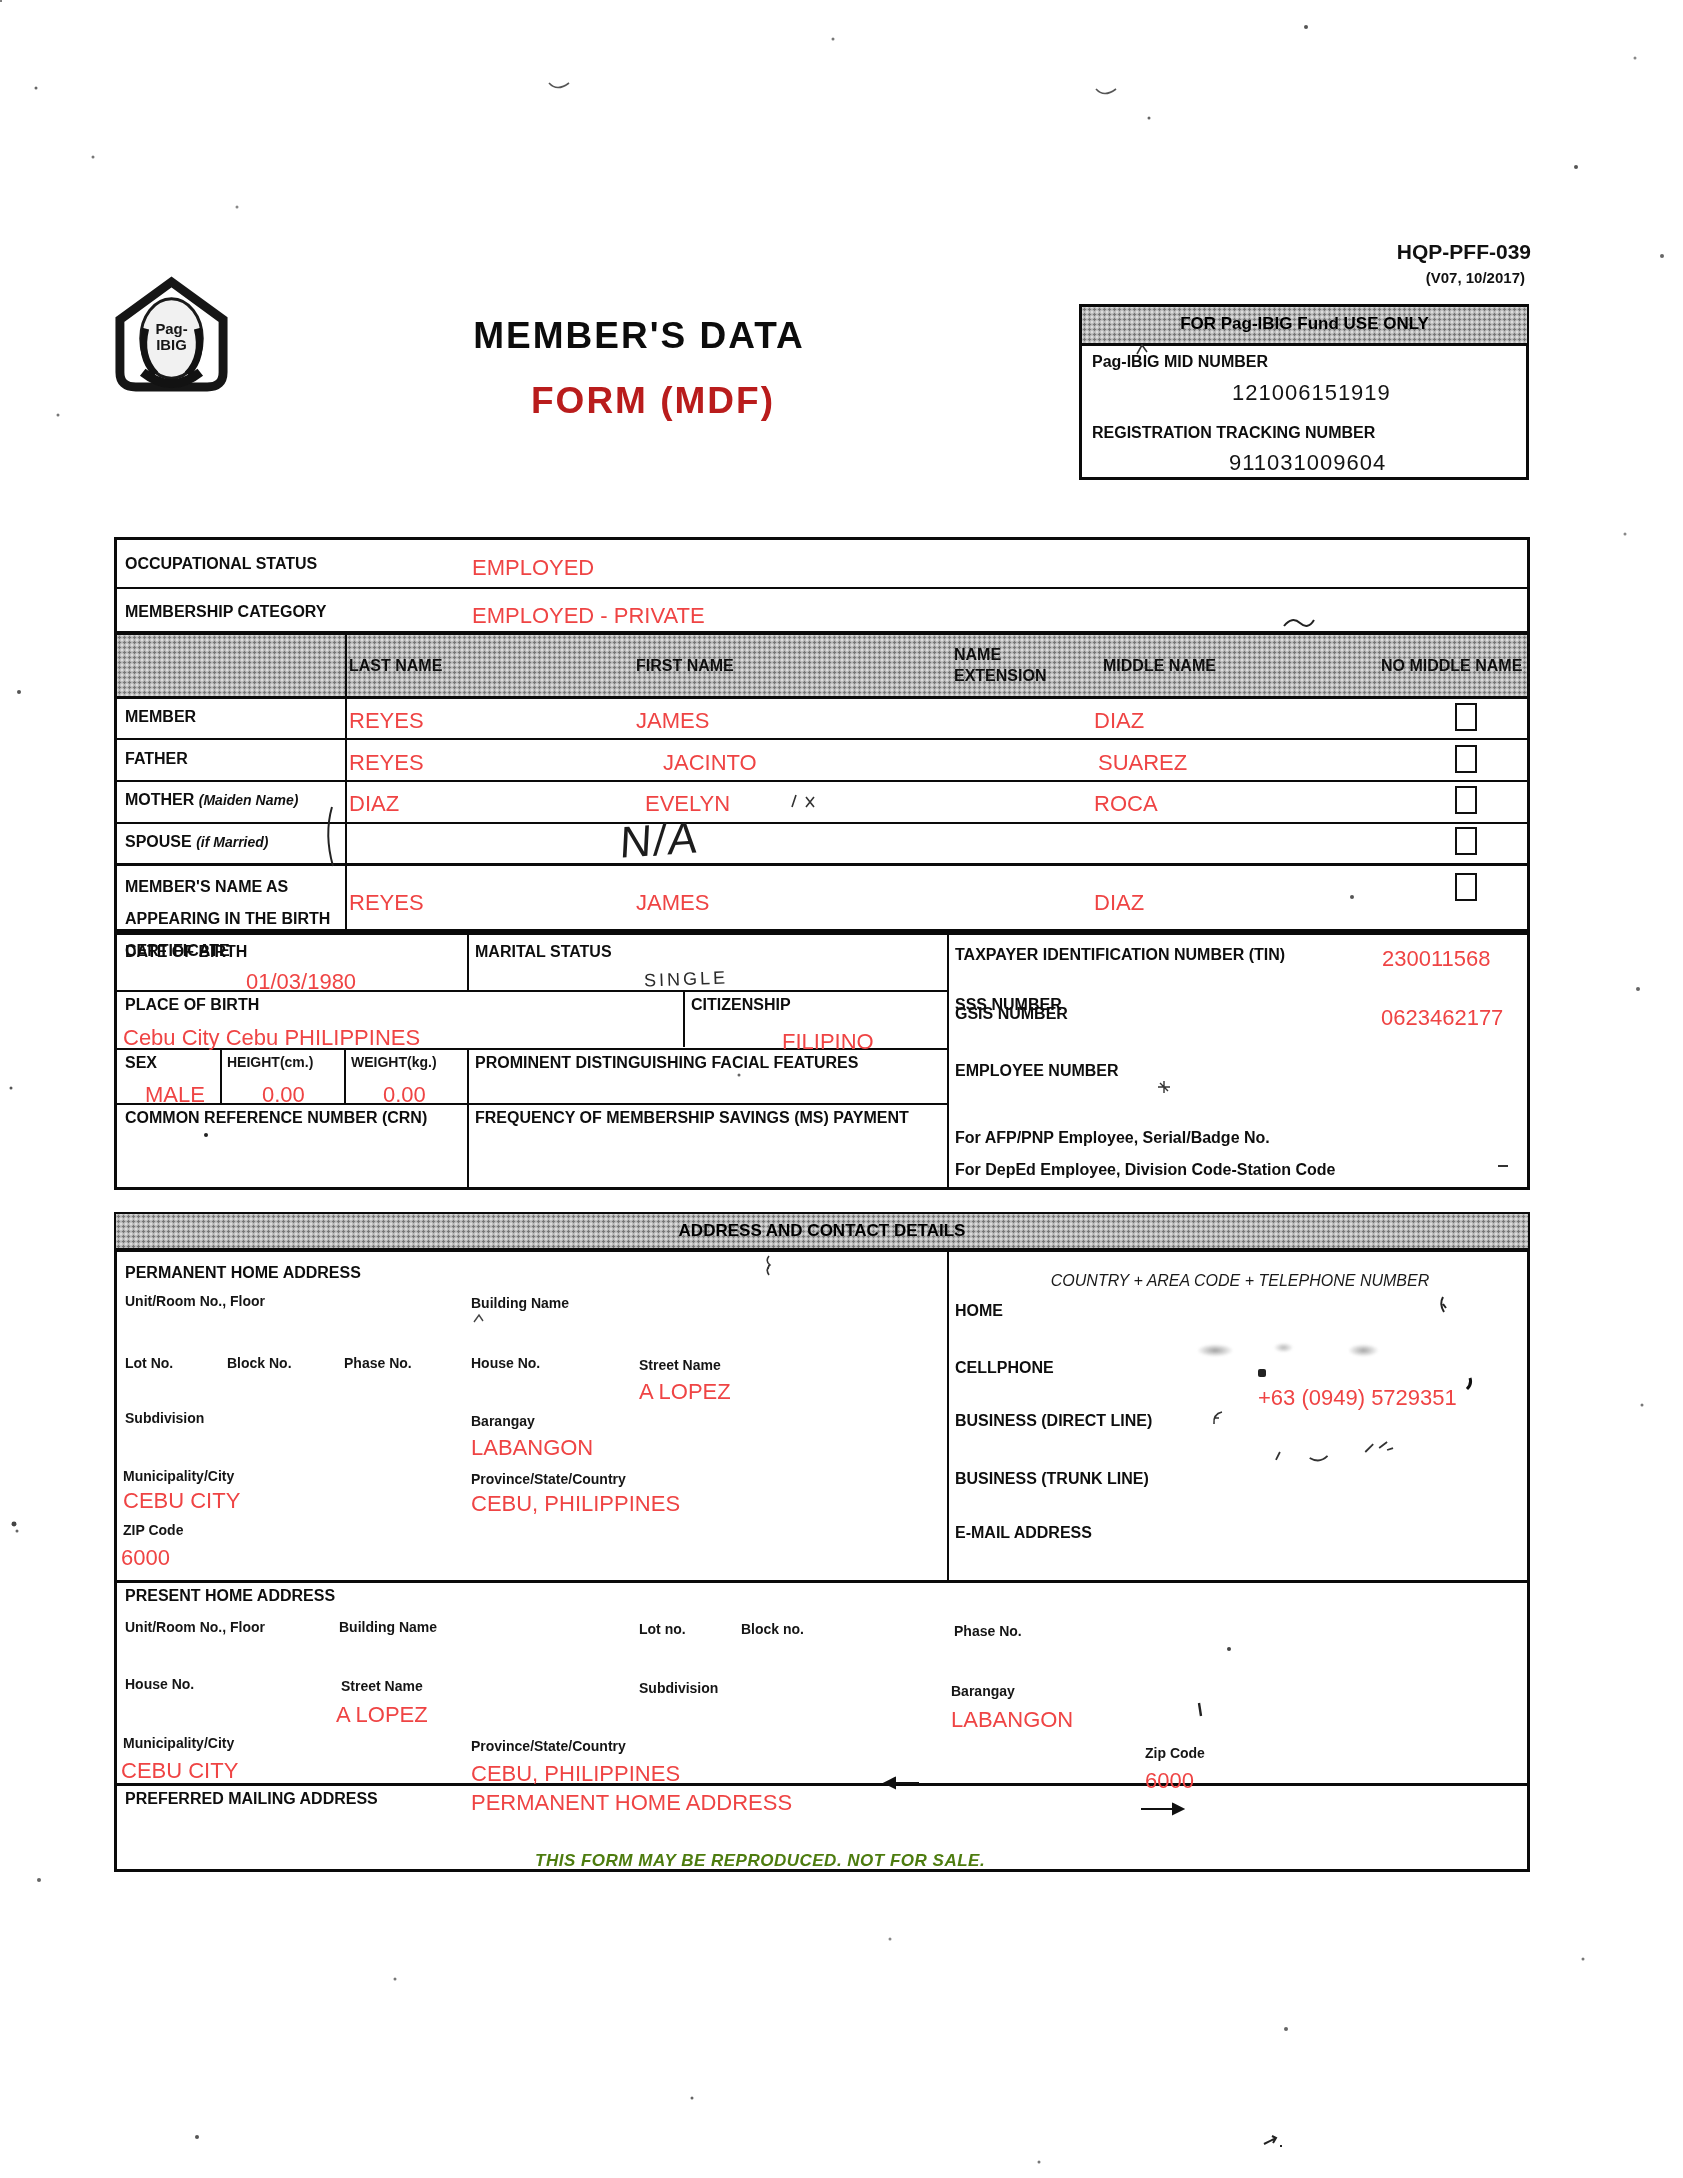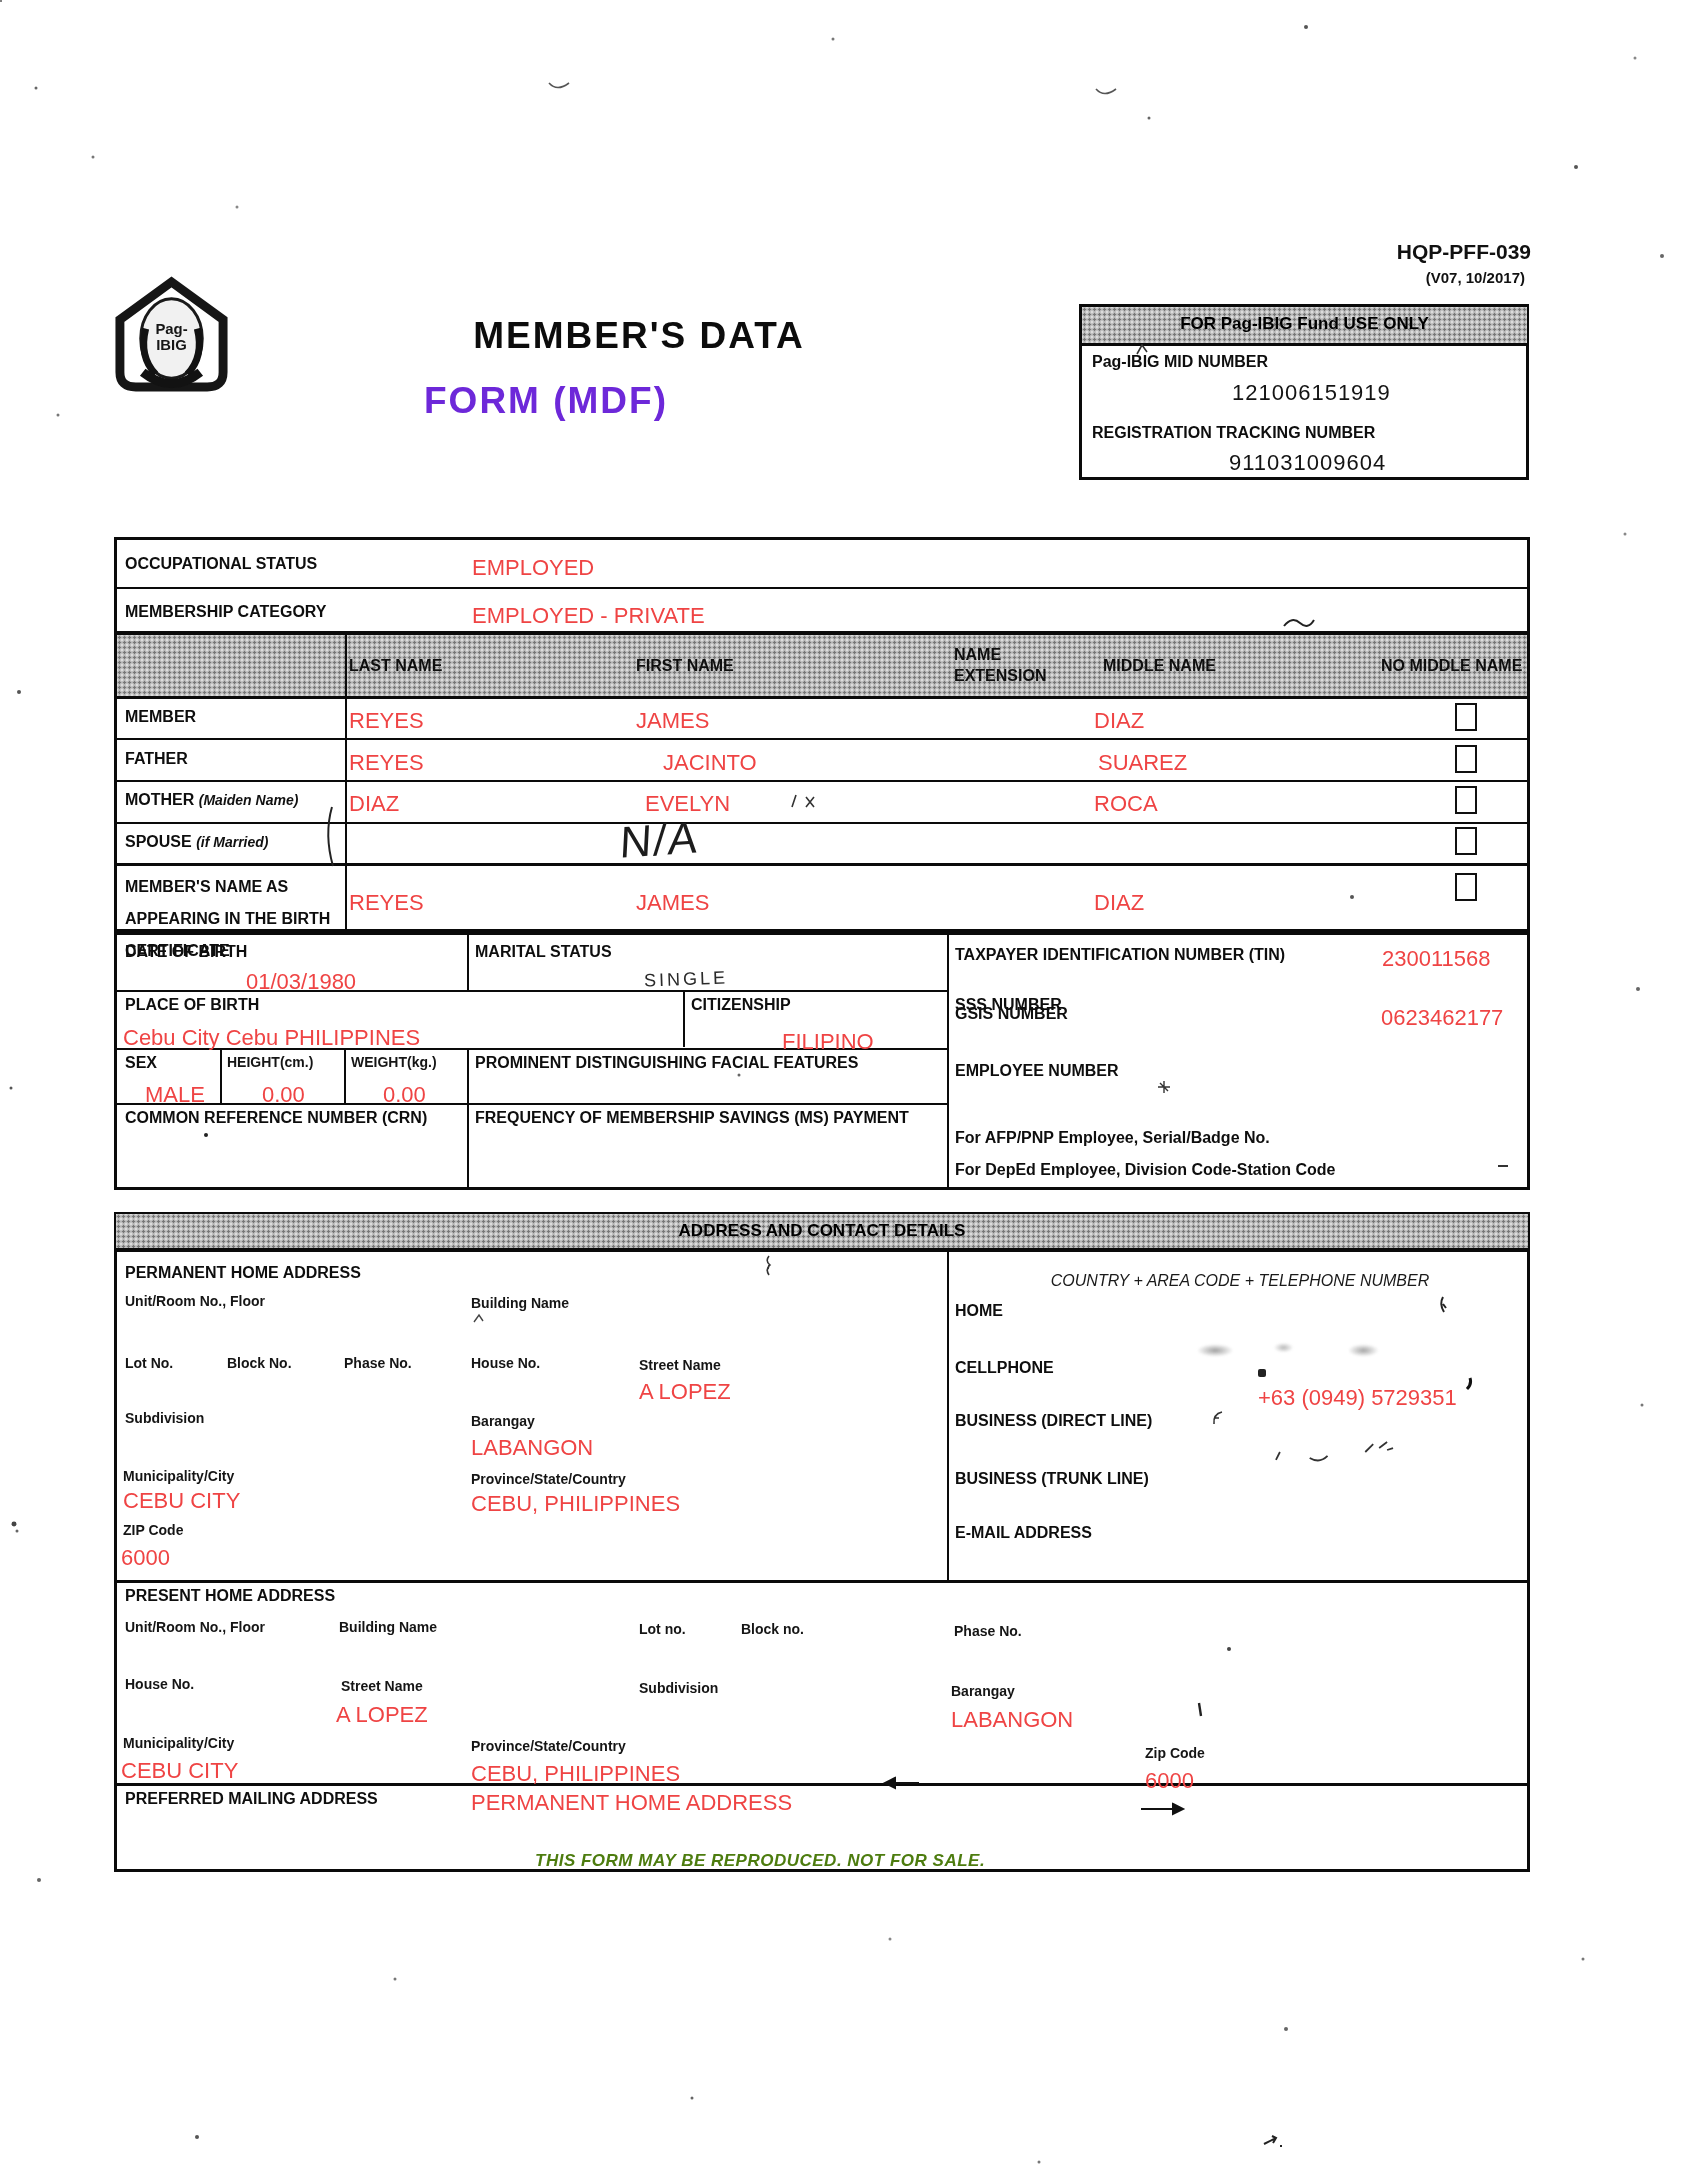--- a/index.html
+++ b/index.html
@@ -55,21 +55,21 @@
       <ellipse cx="61" cy="64" rx="31" ry="40" fill="#f1f1f1" stroke="#1a1a1a" stroke-width="3"></ellipse>
       <path d="M35 54 Q28 82 45 100" stroke="#121212" stroke-width="7" fill="none"></path>
       <path d="M87 54 Q94 82 77 100" stroke="#121212" stroke-width="7" fill="none"></path>
       <path d="M32 98 Q61 121 90 98" stroke="#121212" stroke-width="9" fill="none"></path>
       <text x="61" y="59" text-anchor="middle" font-size="15" font-weight="bold" fill="#161616">Pag-</text>
       <text x="61" y="76" text-anchor="middle" font-size="15" font-weight="bold" fill="#161616">IBIG</text>
     </svg>
   </div>
 
   <div class="abs b" style="left:446px;top:315px;width:386px;text-align:center;font-size:37px;letter-spacing:2px;color:#0c0c0c">MEMBER'S DATA</div>
-  <div class="abs b" style="left:424px;top:380px;width:386px;text-align:left;font-size:37px;letter-spacing:2px;color:#6d28d9">FORM (MDF)</div>
+  <div class="abs b" style="left:460px;top:380px;width:386px;text-align:center;font-size:37px;letter-spacing:2px;color:#b91c1c">FORM (MDF)</div>
 
   <div class="abs b" style="right:152px;top:240px;font-size:21px;text-align:right">HQP-PFF-039</div>
   <div class="abs b" style="right:158px;top:269px;font-size:15px;text-align:center">(V07, 10/2017)</div>
 
   <div class="abs box" style="left:1079px;top:304px;width:450px;height:176px">
     <div class="abs halftone" style="left:0;top:0;width:445px;height:36px;border-bottom:3px solid #0a0a0a">
       <div class="b" style="text-align:center;line-height:34px;font-size:17px;color:#000">FOR Pag-IBIG Fund USE ONLY</div>
     </div>
     <svg class="abs" style="left:54px;top:37px" width="14" height="12" viewBox="0 0 14 12">
         <path d="M1 10 L6 1 L11 8" stroke="#333" stroke-width="1.6" fill="none"></path>

